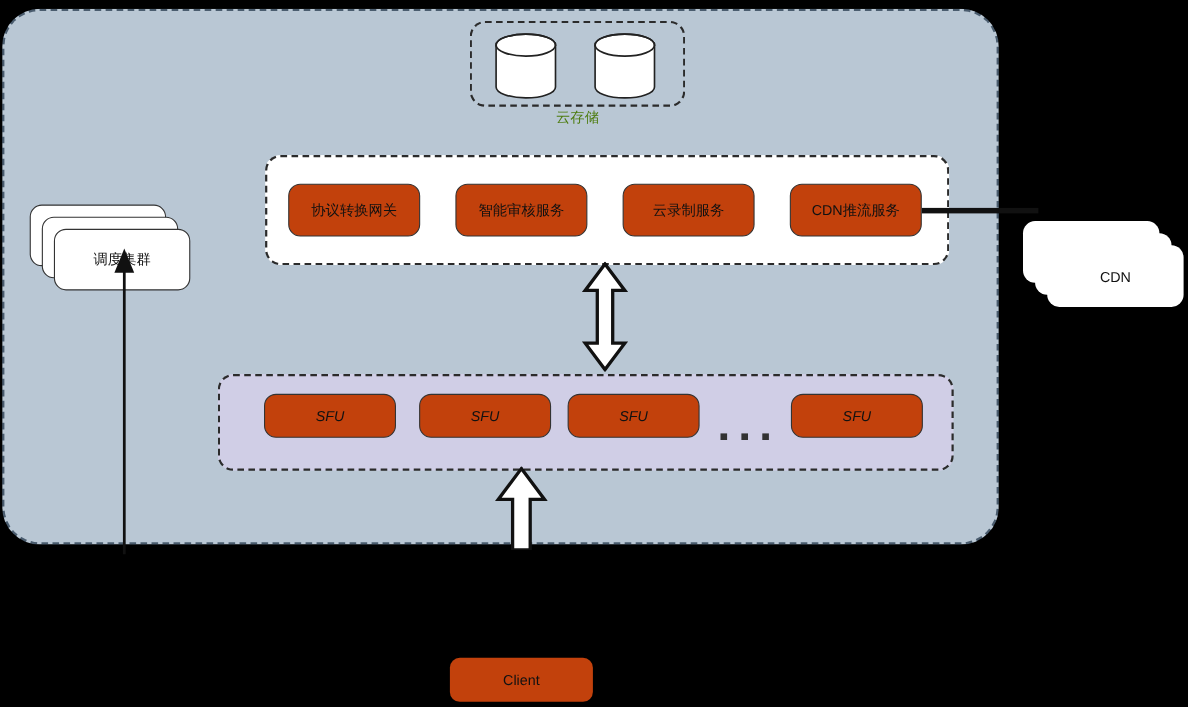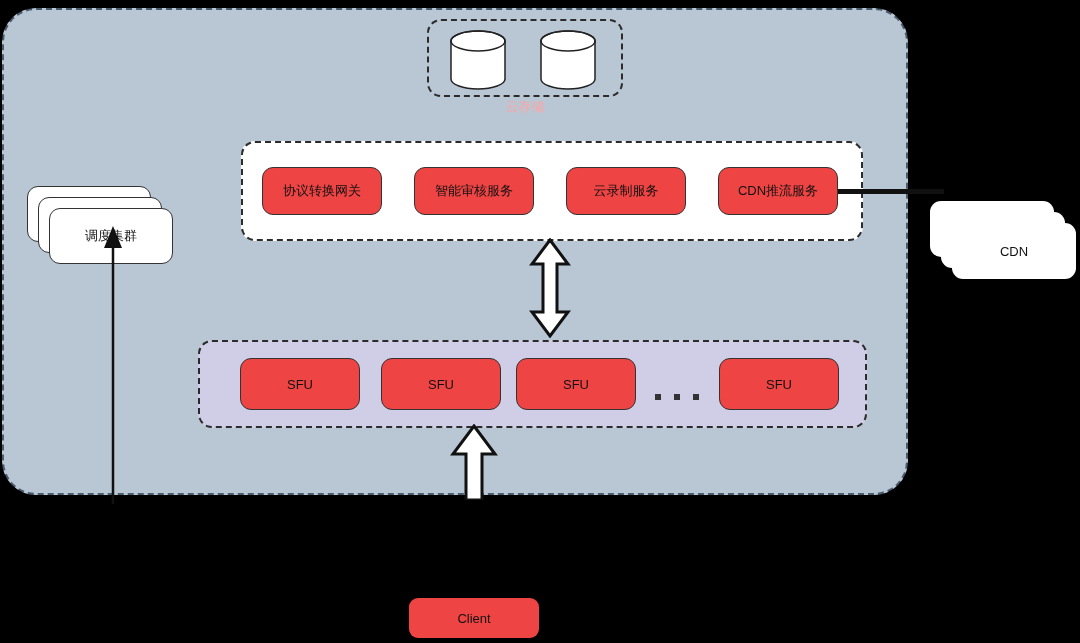--- a/index.html
+++ b/index.html
@@ -20,44 +20,44 @@
   
   .group-dashed{
     position:absolute;border:2px dashed #2b2b2b;border-radius:14px;
     box-sizing:border-box;
   }
   .storage-group{
     left:427px;top:19px;width:196px;height:78px;background:#b9c7d4;
   }
   .storage-label{
     position:absolute;left:427px;top:97px;width:196px;height:20px;
-    text-align:center;font-size:13px;color:#fca5a5;line-height:20px;
+    text-align:center;font-size:13px;color:#4d7c0f;line-height:20px;
   }
   .services-group{
     left:241px;top:141px;width:622px;height:100px;background:#ffffff;
   }
   .sfu-group{
     left:198px;top:340px;width:669px;height:88px;background:#d0cee6;
   }
 
   
   .cyl{position:absolute;width:58px;height:62px;}
   .cyl svg{display:block;}
 
   
   .box{
-    position:absolute;background:#ef4444;border:1.4px solid #333;
+    position:absolute;background:#c2410c;border:1.4px solid #333;
     border-radius:11px;box-sizing:border-box;
     display:flex;align-items:center;justify-content:center;
     font-size:13px;color:#111;text-align:center;
   }
   .svc{width:120px;height:48px;top:167px;}
   .svc1{left:262px;} .svc2{left:414px;} .svc3{left:566px;} .svc4{left:718px;}
 
-  .sfu{width:120px;height:52px;top:358px;font-size:13px;}
+  .sfu{width:120px;height:40px;top:358px;font-size:13px;font-style:italic;}
   .sfu1{left:240px;} .sfu2{left:381px;} .sfu3{left:516px;} .sfu4{left:719px;}
 
   .ellipsis{
     position:absolute;left:655px;top:386px;width:44px;height:22px;
     display:flex;align-items:center;justify-content:space-between;
   }
   .ellipsis i{width:6px;height:6px;background:#333;display:block;}
 
   .client{
     left:409px;top:598px;width:130px;height:40px;border:none;

